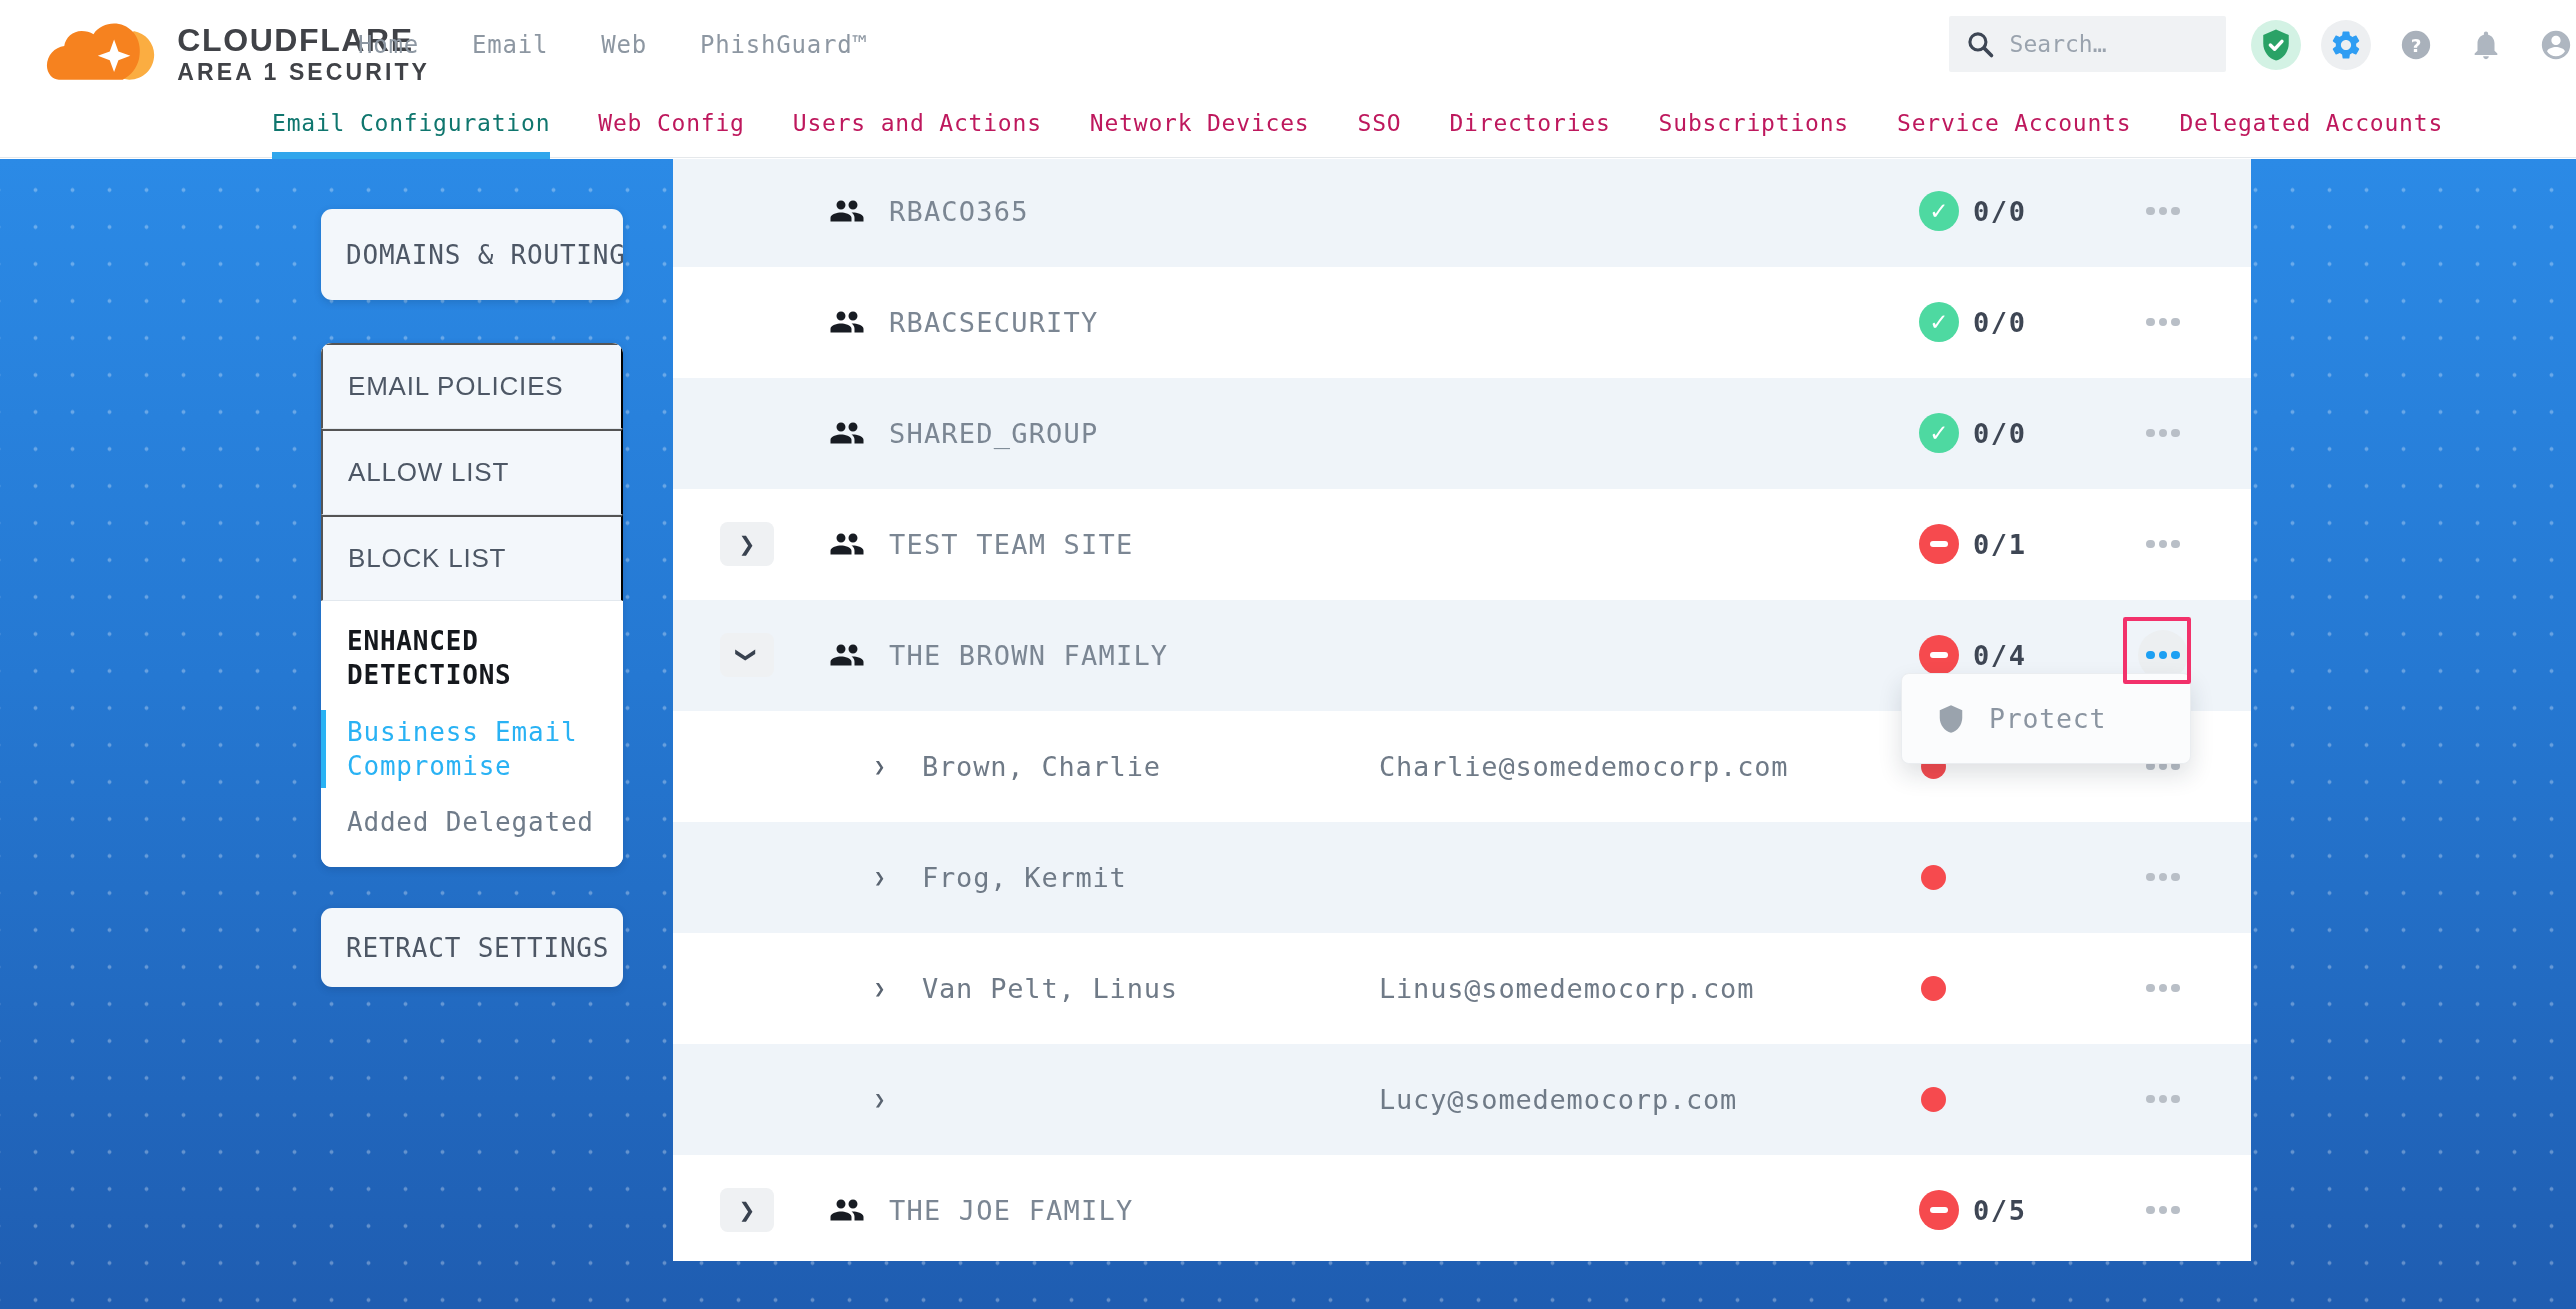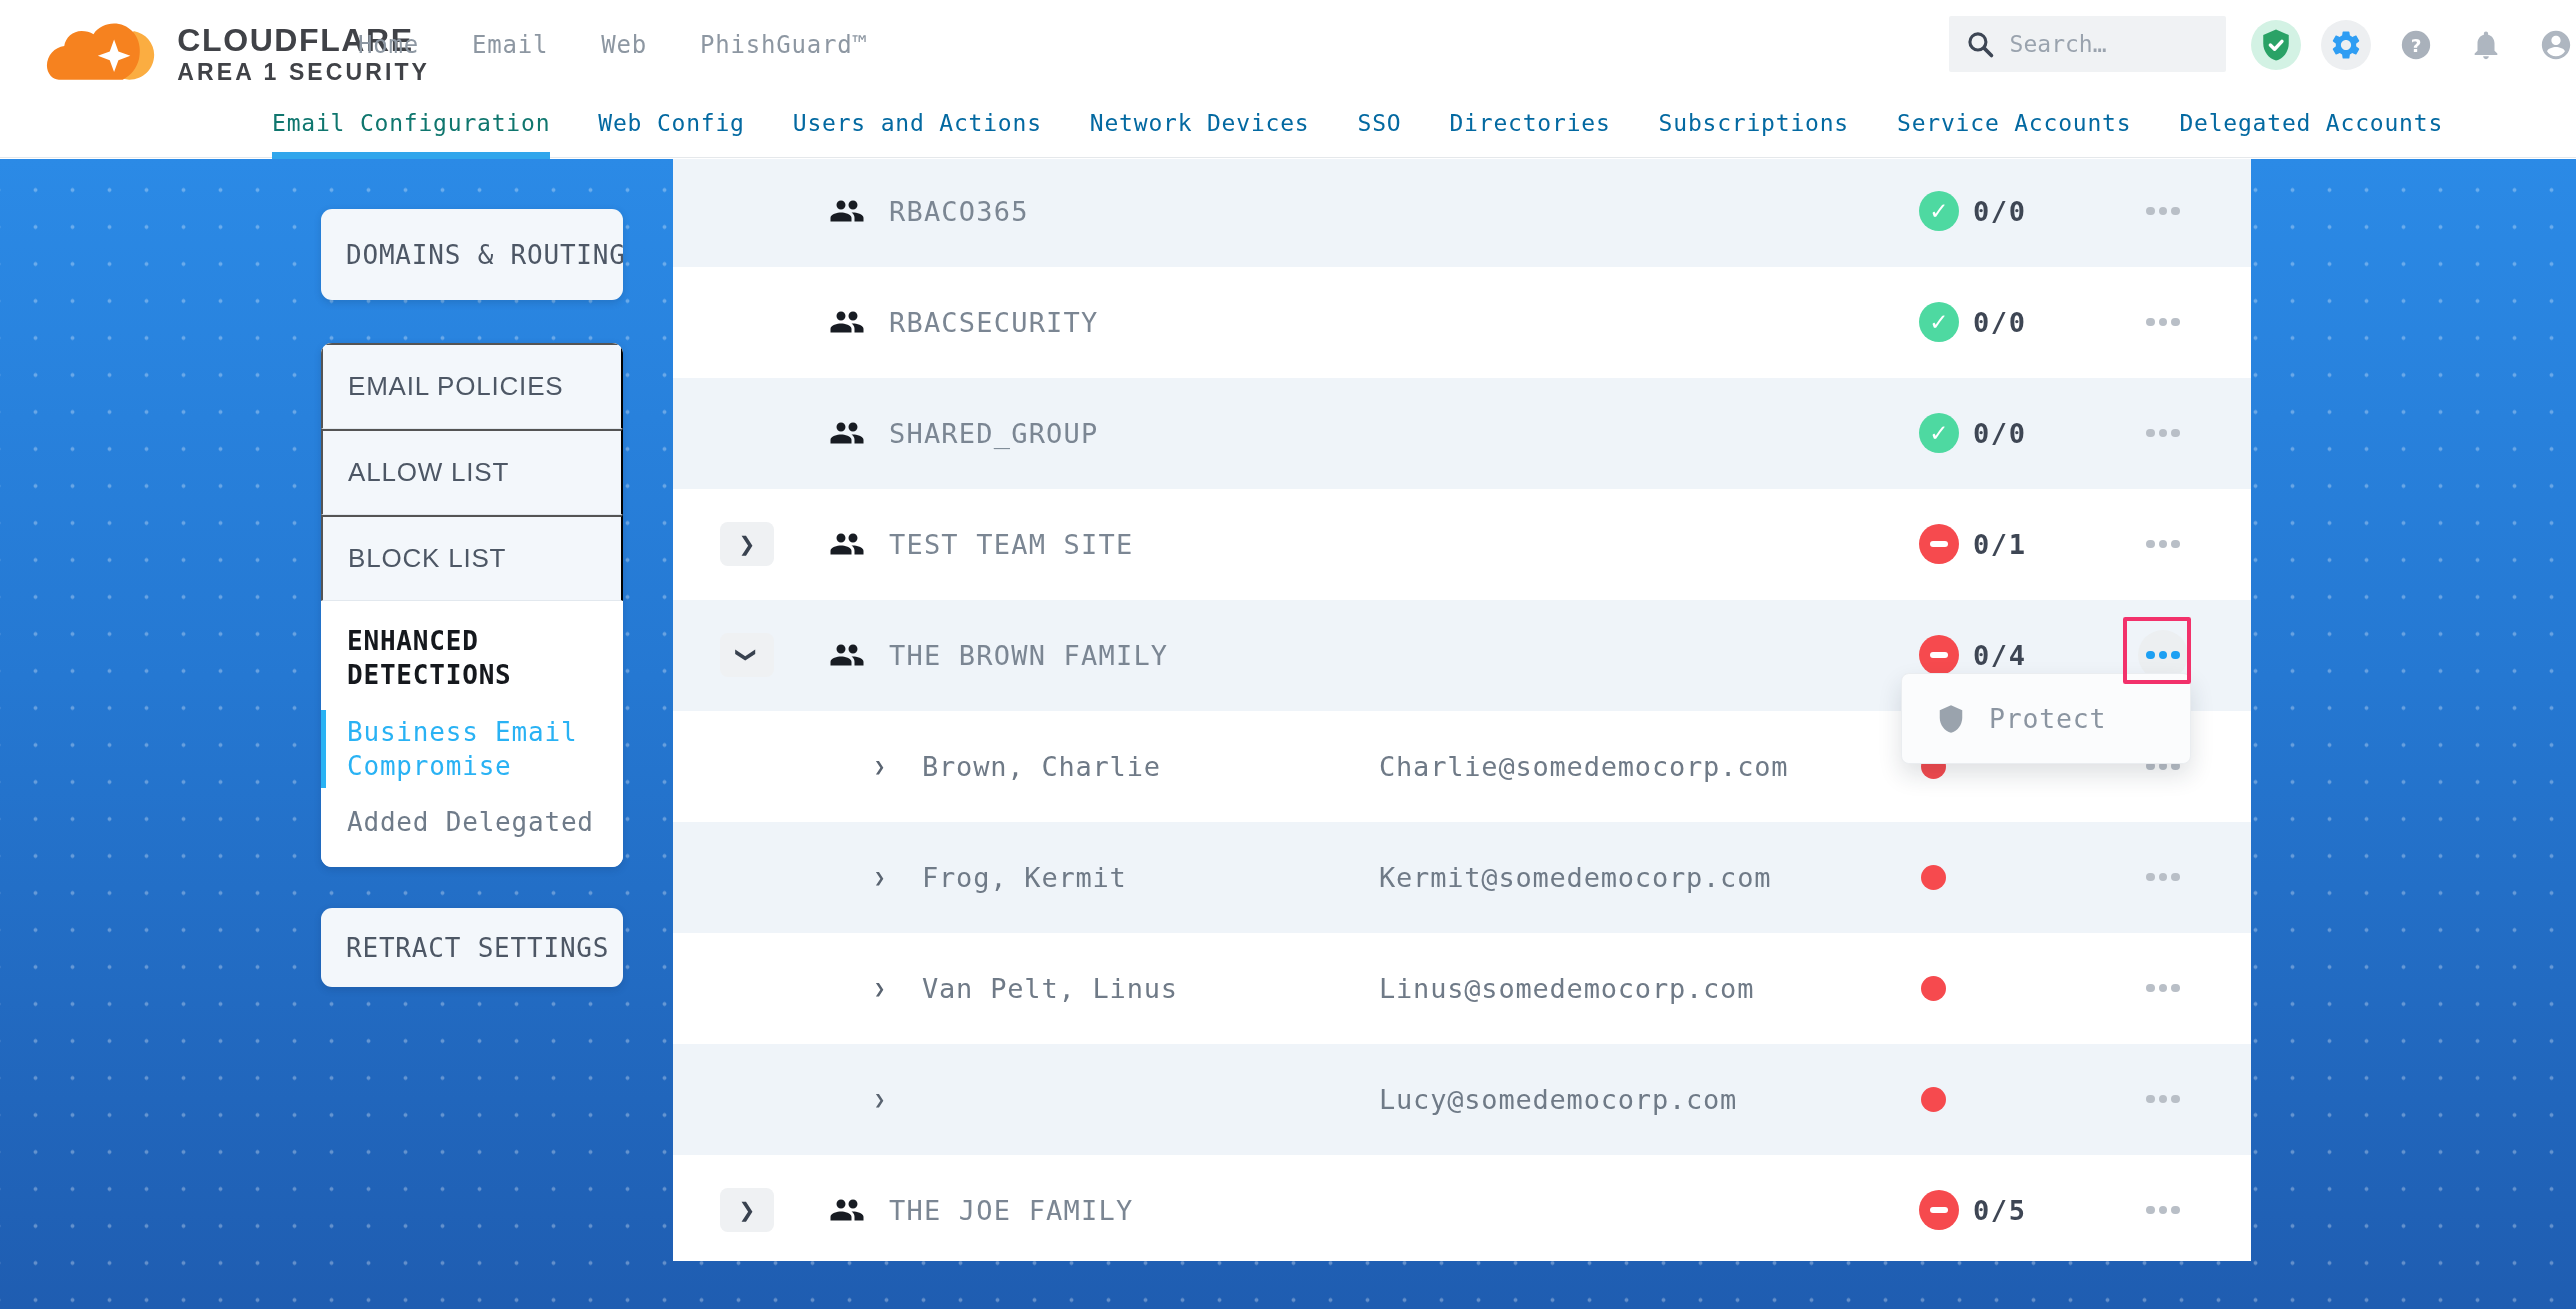--- a/index.html
+++ b/index.html
@@ -24,21 +24,21 @@
   .search input::placeholder { color:#9aa3ae; }
   .hicons { position:absolute; left:2251px; top:0; height:89px; display:flex; align-items:center; gap:20px; }
   .hicon { width:50px; height:50px; border-radius:50%; display:flex; align-items:center; justify-content:center; border:0; background:transparent; cursor:pointer; }
   .hicon svg { width:34px; height:34px; }
   .hicon.shield { background:#d3f2e4; }
   .hicon.gear { background:#edeff1; }
 
   
   .tabbar { position:absolute; left:0; top:89px; width:2576px; height:69px; background:#fff;
             border-bottom:1.6px solid #e5e8eb; display:flex; align-items:stretch; padding-left:272px; gap:48px; z-index:5; }
-  .tab { position:relative; display:flex; align-items:center; font-size:23px; color:#0369a1;
+  .tab { position:relative; display:flex; align-items:center; font-size:23px; color:#be185d;
          letter-spacing:0.8px; background:none; border:0; cursor:pointer; font-family:inherit; }
   .tab.active { color:#0f766e; }
   .tab.active::after { content:""; position:absolute; left:0; right:0; bottom:-1.6px; height:6.2px; background:#31a6ec; }
 
   
   .main { position:absolute; left:0; top:159px; width:2576px; height:1150px;
           background-color:#2487e2;
           background-image:
             radial-gradient(rgba(255,255,255,0.30) 1.7px, transparent 2.3px),
             linear-gradient(180deg,#2b8ae6 0%, #2578d2 45%, #1f5db1 100%);
@@ -298,21 +298,20 @@
           <div class="dot"></div>
           <button class="more">
             <span></span>
             <span></span>
             <span></span>
           </button>
         </div>
         <div class="row shade">
           <button class="mchev">❯</button>
           <div class="mname">Frog, Kermit</div>
-          <div class="memail">Kermit@somedemocorp.com</div>
           <div class="dot"></div>
           <button class="more">
             <span></span>
             <span></span>
             <span></span>
           </button>
         </div>
         <div class="row">
           <button class="mchev">❯</button>
           <div class="mname">Van Pelt, Linus</div>

